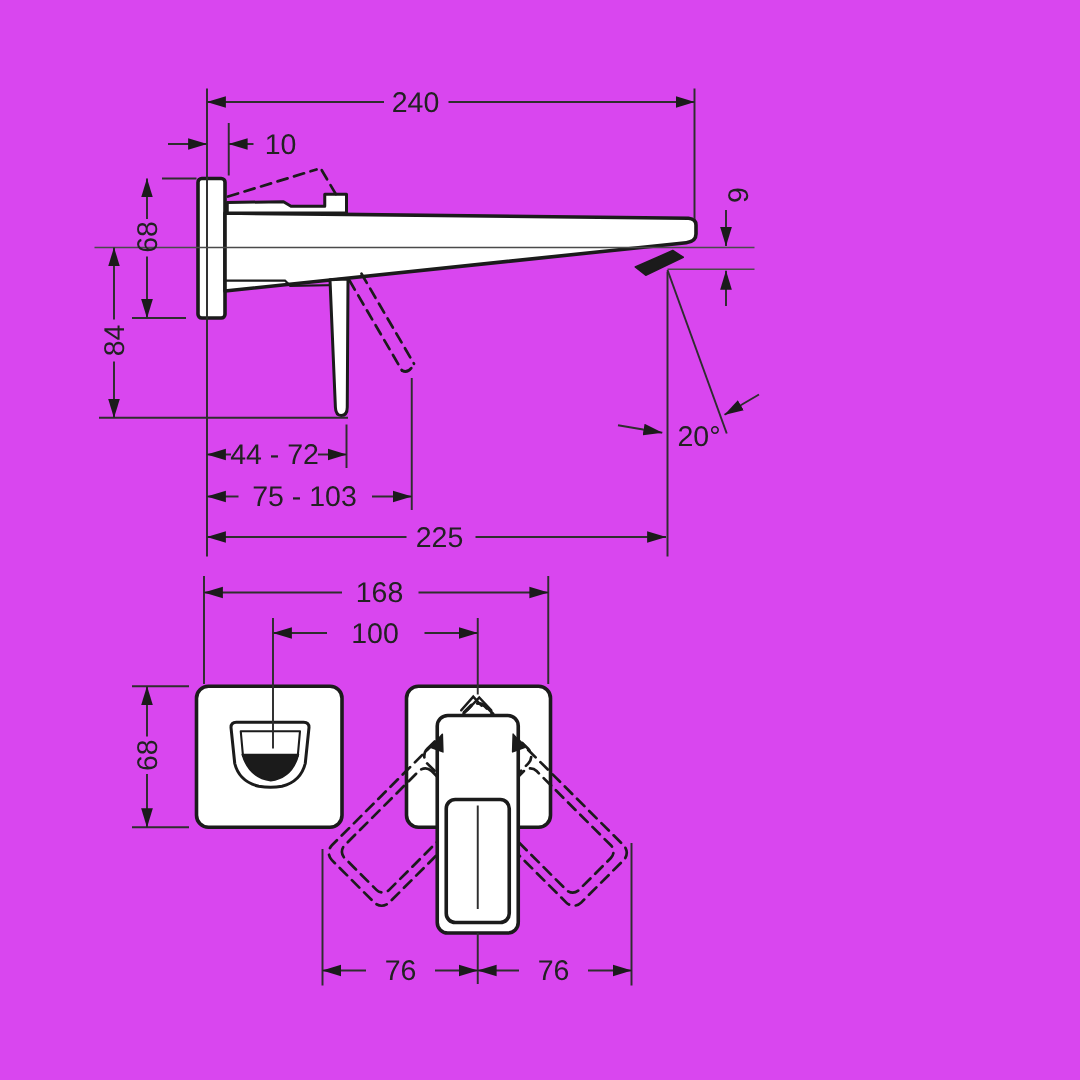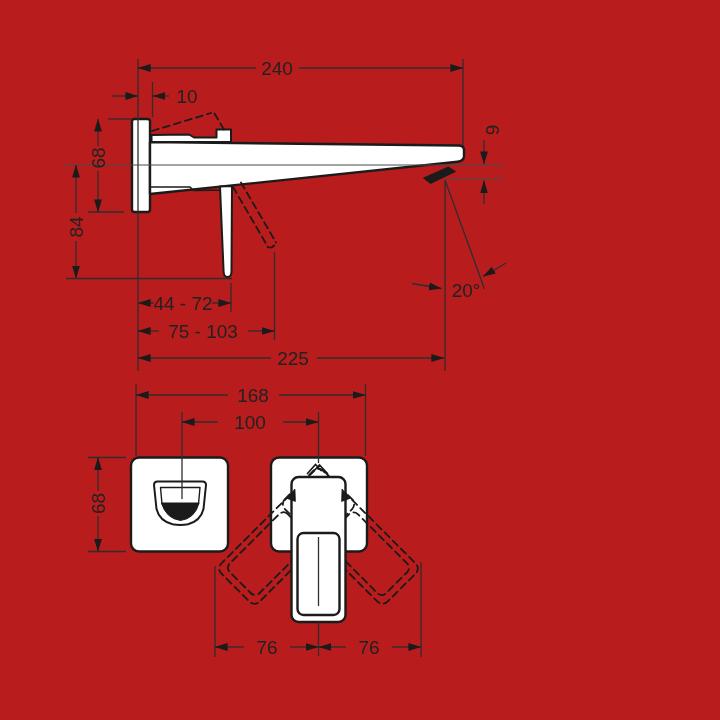--- a/index.html
+++ b/index.html
@@ -1,16 +1,16 @@
 <!DOCTYPE html>
 <html><head>
 <meta charset="utf-8">
 <style>
   html,body{margin:0;padding:0;background:#ffffff;}
-  #stage{position:relative;width:720px;height:720px;background:#b91c1c;overflow:hidden;
+  #stage{position:relative;width:720px;height:720px;background:#d946ef;overflow:hidden;
          font-family:"Liberation Sans",sans-serif;}
   svg{display:block;}
   .obj{fill:#ffffff;stroke:#1b1b1b;stroke-width:2.4;stroke-linejoin:round;stroke-linecap:round;}
   .obj2{fill:#ffffff;stroke:#1b1b1b;stroke-width:2;stroke-linejoin:round;stroke-linecap:round;}
   .ln{fill:none;stroke:#1b1b1b;stroke-width:1.7;stroke-linecap:round;}
   .dk{fill:#1b1b1b;stroke:#1b1b1b;stroke-width:1;stroke-linejoin:round;}
   .dim{fill:none;stroke:#2e2e2e;stroke-width:1.3;}
   .ctr{fill:none;stroke:#4a4a4a;stroke-width:1;}
   .dsh{fill:none;stroke:#1b1b1b;stroke-width:1.8;stroke-dasharray:7 4.5;stroke-linecap:round;}
   text{font-family:"Liberation Sans",sans-serif;font-size:19px;fill:#222222;}

